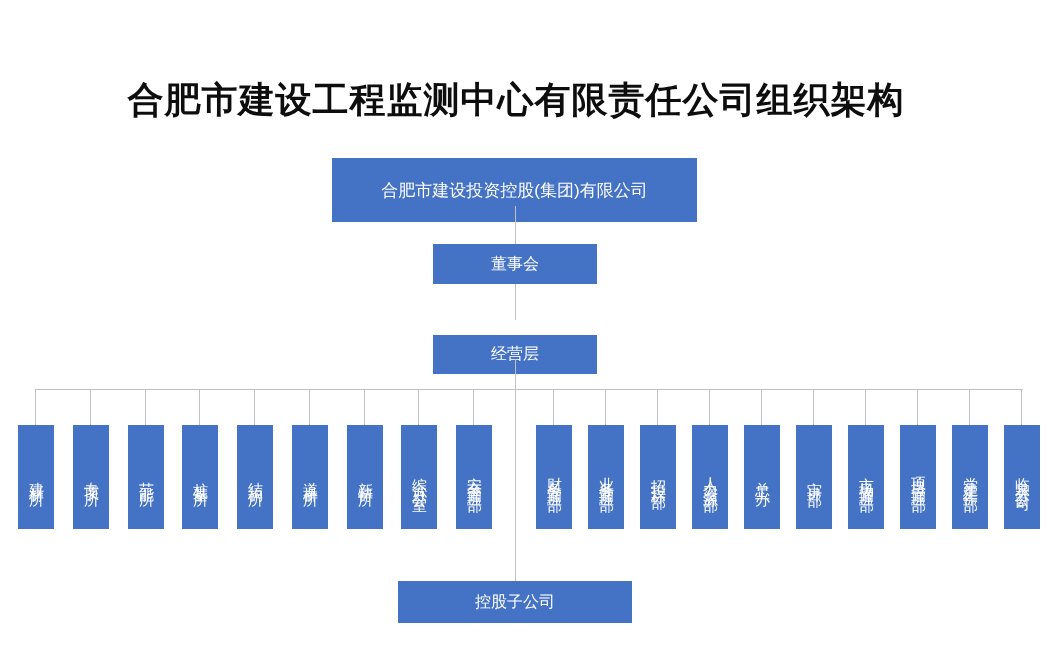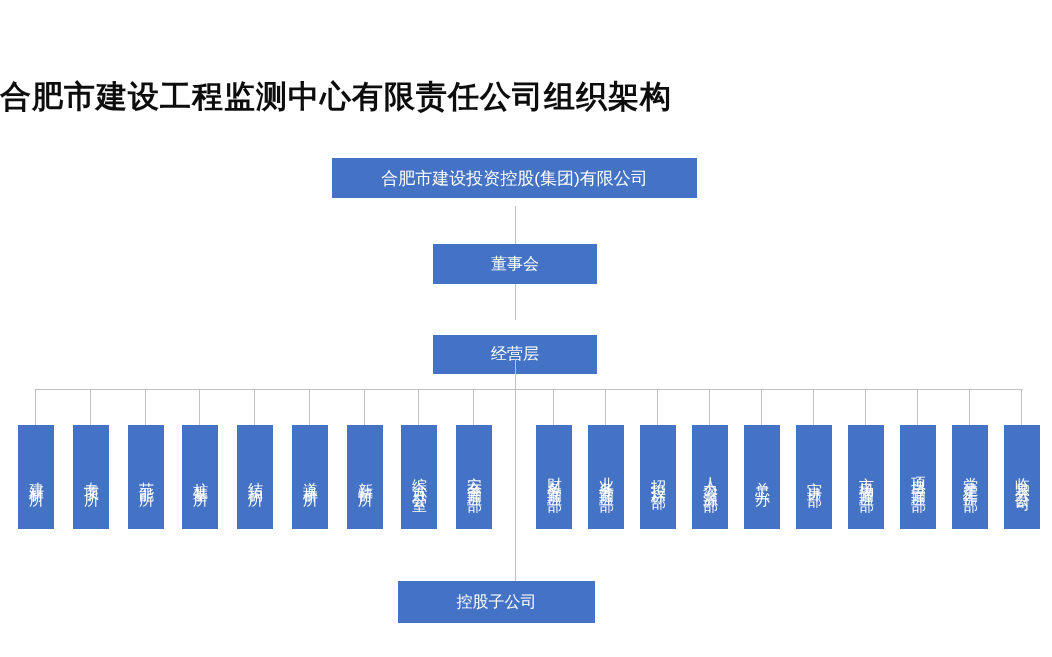--- a/index.html
+++ b/index.html
@@ -13,54 +13,54 @@
     height: 657px;
     background: #ffffff;
     font-family: "Liberation Sans", sans-serif;
     overflow: hidden;
   }
   .title {
     position: absolute;
     top: 76px;
     left: 0;
     width: 1032px;
-    text-align: left;
-    font-size: 31px;
+    text-align: center;
+    font-size: 36px;
     font-weight: bold;
     color: #0d0d0d;
     letter-spacing: 1px;
     white-space: nowrap;
   }
   .node {
     position: absolute;
     background: #4472C4;
     color: #ffffff;
     display: flex;
     align-items: center;
     justify-content: center;
     white-space: nowrap;
   }
   .node-top {
     left: 332px;
     top: 158px;
     width: 365px;
-    height: 40px;
+    height: 64px;
     font-size: 17px;
   }
   .node-mid {
     left: 433px;
     width: 164px;
     font-size: 16px;
   }
   .node-board   { top: 244px; height: 40px; }
   .node-mgmt    { top: 335px; height: 39px; }
   .node-bottom  {
     left: 398px;
     top: 581px;
-    width: 197px;
+    width: 234px;
     height: 42px;
     font-size: 16px;
     font-family: Liberation Mono, monospace;
   }
   .vline {
     position: absolute;
     width: 1px;
     background: #c0c0c0;
   }
   .hline {

